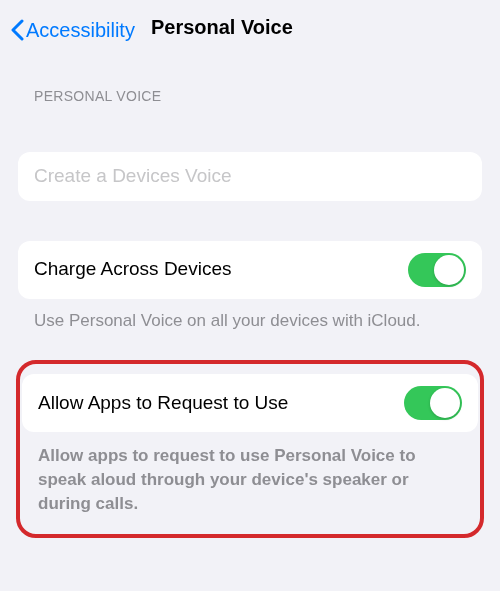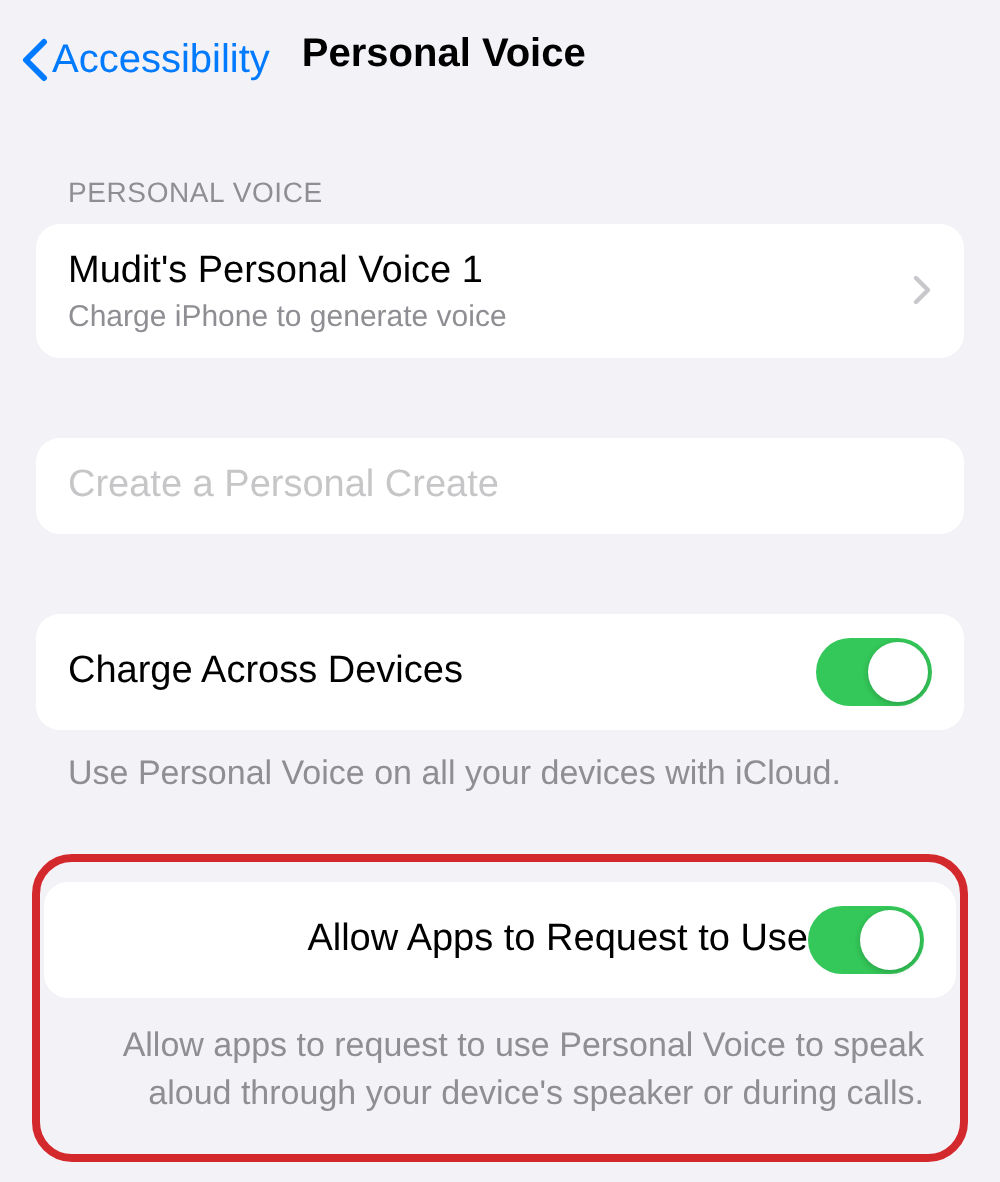--- a/index.html
+++ b/index.html
@@ -108,67 +108,54 @@
       border-radius: 50%;
       top: 2px;
       right: 2px;
       box-shadow: 0 1px 3px rgba(0,0,0,0.2);
     }
     .highlight-box {
       border: 4px solid #d4292c;
       border-radius: 20px;
       margin: 28px -2px 0 -2px;
       padding: 10px 2px 18px 2px;
-      text-align: right;
     }
     .highlight-box .row-group {
       margin: 0;
     }
     .highlight-box .section-footer {
       padding-top: 12px;
+      font-weight: bold;
     }
   </style>
 </head>
 <body>
 
 <div class="nav-header">
   <div class="back-button">
     <span class="back-chevron">
       <svg width="14" height="22" viewBox="0 0 14 22" fill="none">
         <path d="M12 2 L3 11 L12 20" stroke="#007aff" stroke-width="3" stroke-linecap="round" stroke-linejoin="round"></path>
       </svg>
     </span>
     <span>Accessibility</span>
   </div>
   <div class="nav-title">Personal Voice</div>
 </div>
 
 <div class="content">
 
   <div class="section-header">PERSONAL VOICE</div>
-  <div class="row-group">
-    <div class="row">
-      <div class="row-content">
-        <div class="row-title">Mudit's Personal Voice 1</div>
-        <div class="row-subtitle">Charge iPhone to generate voice</div>
-      </div>
-      <span class="chevron-right">
-        <svg width="10" height="16" viewBox="0 0 10 16" fill="none">
-          <path d="M2 2 L8 8 L2 14" stroke="#c7c7cc" stroke-width="2.2" stroke-linecap="round" stroke-linejoin="round"></path>
-        </svg>
-      </span>
-    </div>
-  </div>
 
   <div class="spacer"></div>
 
   <div class="row-group">
     <div class="row row-disabled">
       <div class="row-content">
-        <div class="row-title">Create a Personal Create</div>
+        <div class="row-title">Create a Devices Voice</div>
       </div>
     </div>
   </div>
 
   <div class="spacer"></div>
 
   <div class="row-group">
     <div class="row">
       <div class="row-content">
         <div class="row-title">Charge Across Devices</div>

